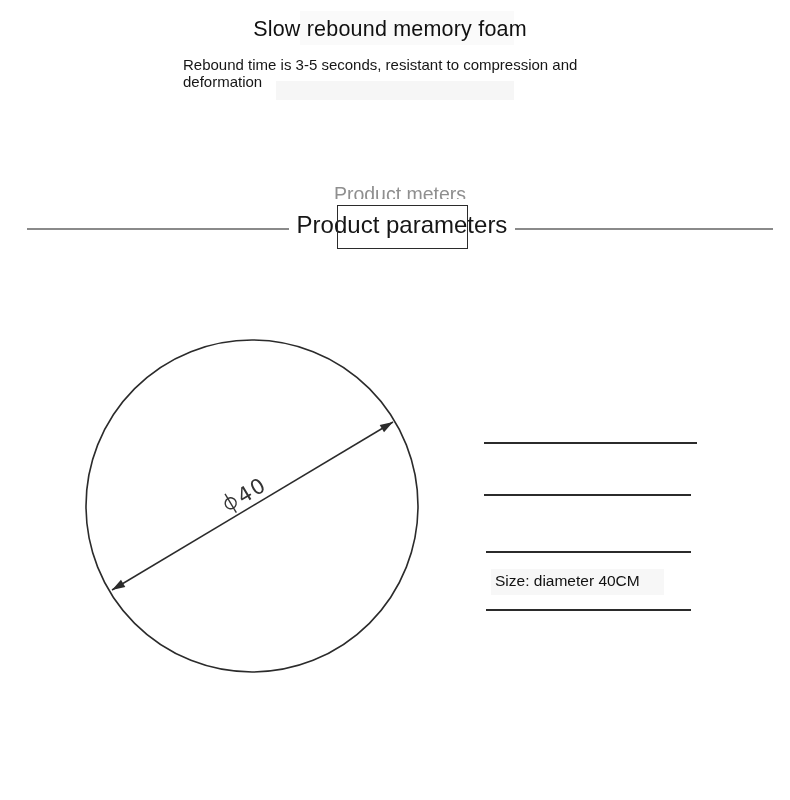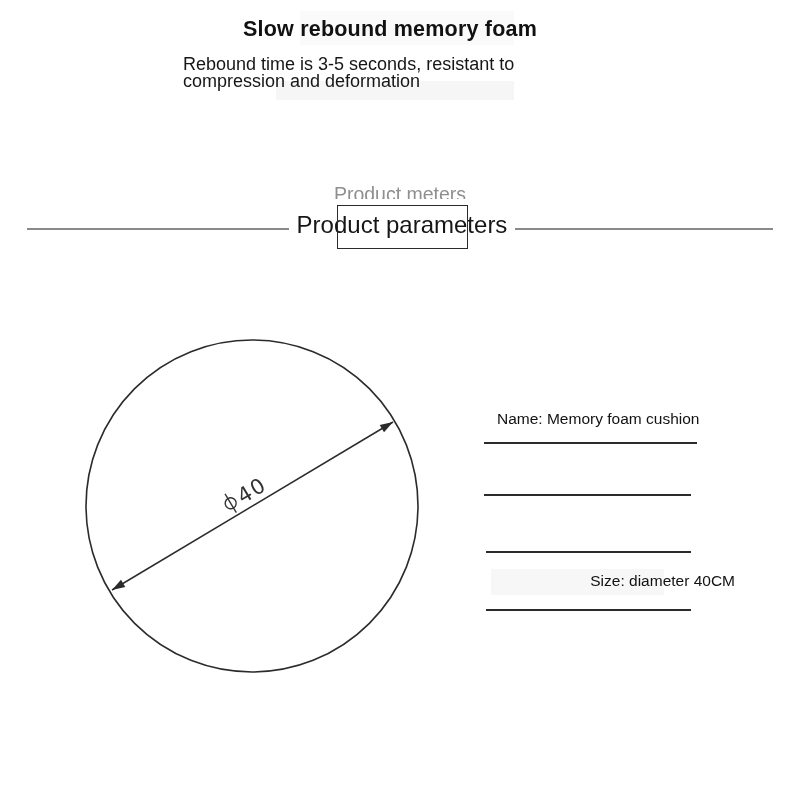--- a/index.html
+++ b/index.html
@@ -18,29 +18,29 @@
   #ghost-title   { left: 300px; top: 11px;  width: 214px; height: 34px; background: #fafafa; }
   #ghost-subtitle{ left: 276px; top: 81px;  width: 238px; height: 19px; background: #efefef; opacity: .55; }
   #ghost-size    { left: 491px; top: 569px; width: 173px; height: 26px; background: #f7f7f7; }
 
   .page-title {
     position: absolute;
     left: 0; top: 17px;
     width: 780px;
     text-align: center;
     font-size: 21.5px;
-    font-weight: 700;
+    font-weight: 400;
     letter-spacing: .2px;
     color: #111;
   }
   .page-subtitle {
     position: absolute;
     left: 183px; top: 56px;
     width: 416px;
-    font-size: 18px;
+    font-size: 15px;
     line-height: 17px;
     color: #161616;
   }
   .section-watermark {
     position: absolute;
     left: 0; top: 183px;
     width: 800px;
     text-align: center;
     font-size: 19.5px;
     color: #8f8f8f;
@@ -77,21 +77,21 @@
   #diagram-svg {
     position: absolute;
     left: 60px; top: 315px;
     z-index: 1;
   }
   
   .param-label { position: absolute; font-size: 15.5px; line-height: 17px; color: #121212; z-index: 2; }
   #param-name  { left: 497px; top: 410px; width: 240px; }
   #param-core  { left: 495px; top: 451px; width: 232px; }
   #param-jacket{ left: 495px; top: 513px; width: 260px; }
-  #param-size  { left: 495px; top: 572px; width: 240px; text-align: right; }
+  #param-size  { left: 495px; top: 572px; width: 240px; }
   .param-line { position: absolute; height: 2px; background: #2b2b2b; z-index: 2; }
   #line-1 { left: 484px; top: 442px; width: 213px; }
   #line-2 { left: 484px; top: 494px; width: 207px; }
   #line-3 { left: 486px; top: 551px; width: 205px; }
   #line-4 { left: 486px; top: 609px; width: 205px; }
 </style>
 </head>
 <body>
 
 <div id="canvas">
@@ -120,21 +120,20 @@
       <polygon points="52,275 65.3,271.9 61.0,264.7" fill="#2b2b2b"></polygon>
     </g>
 
     <g transform="rotate(-31 182 178)">
       <circle cx="167" cy="181" r="5.5" fill="none" stroke="#333" stroke-width="1.4"></circle>
       <line x1="167" y1="170" x2="167" y2="192" stroke="#333" stroke-width="1.4"></line>
       <text x="177" y="188" font-size="21" letter-spacing="1.5" fill="#333" font-family="DejaVu Sans, Liberation Sans, sans-serif">40</text>
     </g>
   </svg>
 
-  <div class="param-label" id="param-name">Name: Memory foam cushion</div>
   <div class="param-line" id="line-1"></div>
 
   <div class="param-line" id="line-2"></div>
 
   <div class="param-line" id="line-3"></div>
 
   <div class="param-label" id="param-size">Size: diameter 40CM</div>
   <div class="param-line" id="line-4"></div>
 
 </div>

